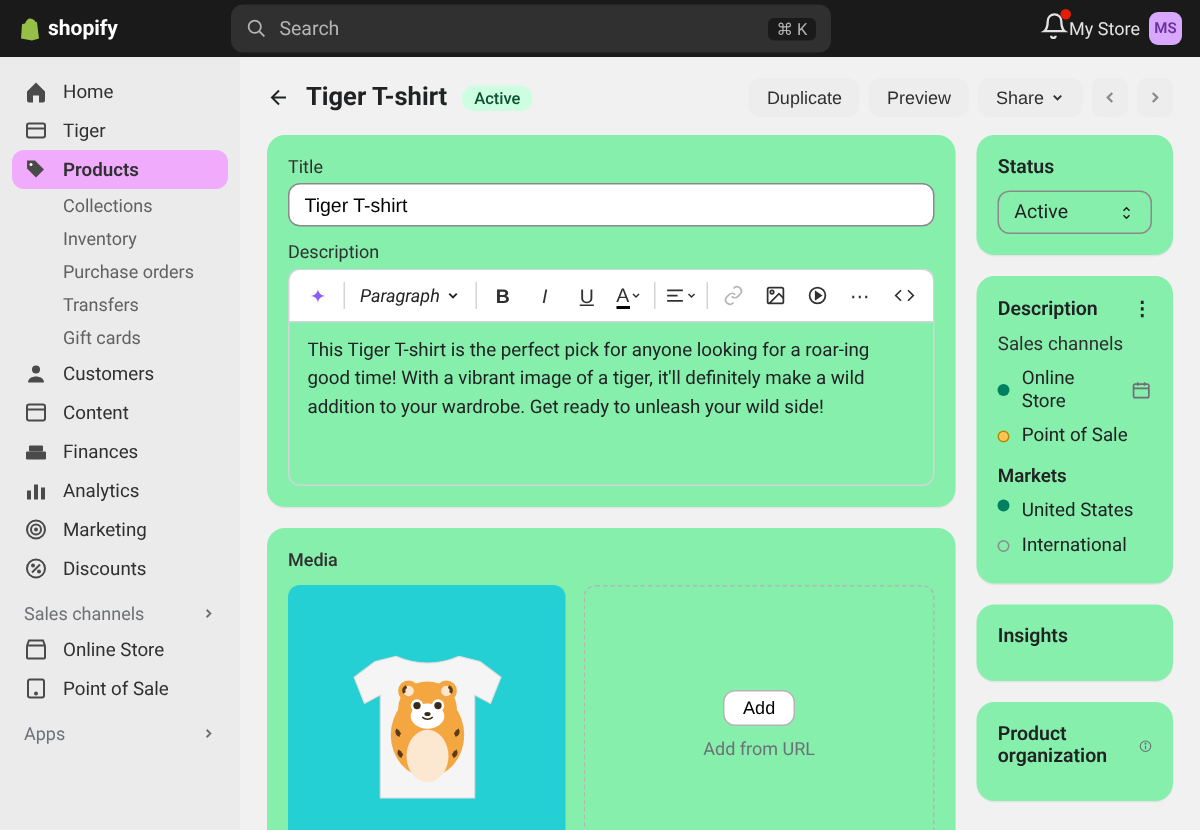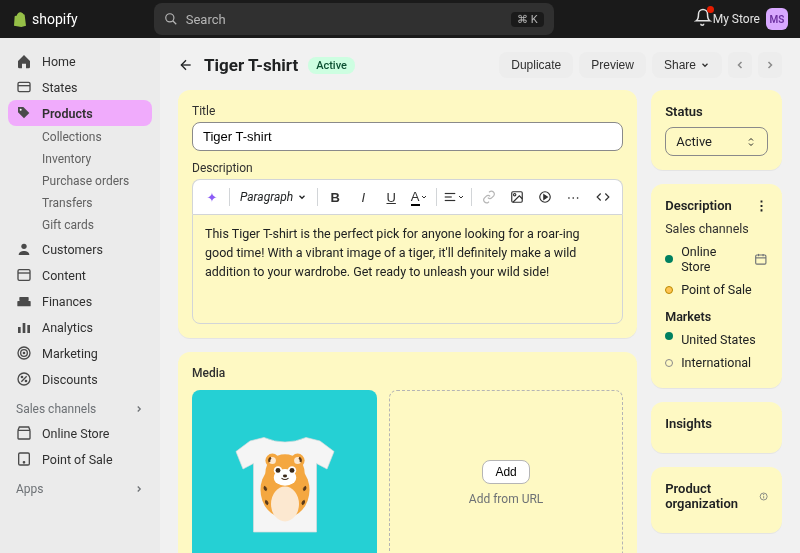--- a/index.html
+++ b/index.html
@@ -1,24 +1,24 @@
 <!DOCTYPE html>
 <html><head>
 <meta charset="utf-8">
 <style>
 * { margin: 0; padding: 0; box-sizing: border-box; }
 body { font-family: -apple-system, BlinkMacSystemFont, "Segoe UI", Roboto, sans-serif; background: #f1f1f1; font-size: 13px; color: #202223; width: 800px; height: 553px; overflow: hidden; }
 
 
 .topbar { background: #1a1a1a; height: 38px; display: flex; align-items: center; padding: 0 12px; gap: 12px; }
-.logo { display: flex; align-items: center; gap: 4px; color: #fff; font-weight: 400; font-size: 14px; }
+.logo { display: flex; align-items: center; gap: 4px; color: #fff; font-weight: 700; font-size: 14px; }
 .logo svg { width: 16px; height: 18px; }
 .searchbox { flex: 1; max-width: 400px; margin: 0 auto; background: #303030; border-radius: 8px; height: 32px; display: flex; align-items: center; padding: 0 10px; color: #b5b5b5; gap: 8px; }
 .searchbox .kbd { background: #1a1a1a; color: #b5b5b5; padding: 1px 6px; border-radius: 4px; font-size: 11px; }
-.topbar-right { display: flex; align-items: flex-start; gap: 1px; margin-left: auto; }
+.topbar-right { display: flex; align-items: flex-end; gap: 1px; margin-left: auto; }
 .bell { position: relative; color: #e3e3e3; }
 .bell .dot { position: absolute; top: -2px; right: -2px; width: 7px; height: 7px; background: #e51c00; border-radius: 50%; }
 .store-pill { display: flex; align-items: center; gap: 6px; color: #e3e3e3; font-size: 12px; }
 .avatar { width: 22px; height: 22px; background: #d8a8ff; color: #6b2fa0; border-radius: 6px; display: flex; align-items: center; justify-content: center; font-size: 10px; font-weight: 600; }
 
 
 .layout { display: flex; height: calc(553px - 38px); }
 .sidebar { width: 160px; background: #ebebeb; padding: 10px 8px; overflow-y: auto; font-size: 12.5px; }
 .nav-item { display: flex; align-items: center; gap: 10px; padding: 5px 8px; border-radius: 8px; color: #303030; cursor: pointer; }
 .nav-item.active { background: #f0abfc; font-weight: 600; }
@@ -32,21 +32,21 @@
 .page-header h1 { font-size: 17px; font-weight: 700; }
 .badge-active { background: #cdfee1; color: #0c5132; padding: 2px 8px; border-radius: 8px; font-size: 11px; font-weight: 500; }
 .page-actions { margin-left: auto; display: flex; gap: 6px; align-items: center; }
 .btn-sec { background: #ededed; border: none; padding: 6px 12px; border-radius: 8px; font-size: 12px; cursor: pointer; color: #303030; display: flex; align-items: center; gap: 4px; }
 .arrow-btn { background: #ededed; border: none; width: 24px; height: 26px; border-radius: 6px; cursor: pointer; color: #8a8a8a; display: flex; align-items: center; justify-content: center; }
 
 .cols { display: flex; gap: 14px; align-items: flex-start; }
 .col-main { flex: 1; display: flex; flex-direction: column; gap: 14px; }
 .col-side { width: 190px; display: flex; flex-direction: column; gap: 14px; }
 
-.card { background: #fef9c3; border-radius: 12px; padding: 14px; box-shadow: 0 1px 0 rgba(0,0,0,0.05); }
+.card { background: #86efac; border-radius: 12px; padding: 14px; box-shadow: 0 1px 0 rgba(0,0,0,0.05); }
 .card-title { font-weight: 600; font-size: 13px; margin-bottom: 8px; display: flex; justify-content: space-between; align-items: center; }
 .label { font-size: 12px; color: #303030; margin-bottom: 4px; display: block; }
 .input { width: 100%; border: 1px solid #8a8a8a; border-radius: 8px; padding: 6px 10px; font-size: 13px; background: #fff; }
 
 
 .editor-toolbar { border: 1px solid #d2d5d8; border-bottom: none; border-radius: 8px 8px 0 0; padding: 4px 6px; display: flex; align-items: center; gap: 2px; background: #fff; }
 .tb-btn { background: none; border: none; width: 26px; height: 26px; border-radius: 4px; cursor: pointer; display: flex; align-items: center; justify-content: center; color: #303030; font-size: 13px; }
 .tb-btn.disabled { color: #b5b5b5; }
 .tb-sep { width: 1px; height: 18px; background: #d2d5d8; margin: 0 2px; }
 .tb-select { display: flex; align-items: center; gap: 4px; padding: 0 6px; font-size: 12px; cursor: pointer; font-style: italic; }
@@ -112,21 +112,21 @@
         </span>
         <span>Home</span>
       </div>
     <div class="nav-item">
         <span class="icon">
           <svg width="16" height="16" viewBox="0 0 24 24" fill="none" stroke="currentColor" stroke-width="2">
             <rect x="3" y="5" width="18" height="14" rx="2"></rect>
             <path d="M3 10h18"></path>
           </svg>
         </span>
-        <span>States</span>
+        <span>Tiger</span>
       </div>
     <div class="nav-item active">
         <span class="icon">
           <svg width="16" height="16" viewBox="0 0 24 24" fill="currentColor">
             <path d="M20 12l-8 8-9-9V3h8z"></path>
             <circle cx="7" cy="7" r="1.5" fill="#fff"></circle>
           </svg>
         </span>
         <span>Products</span>
       </div>

